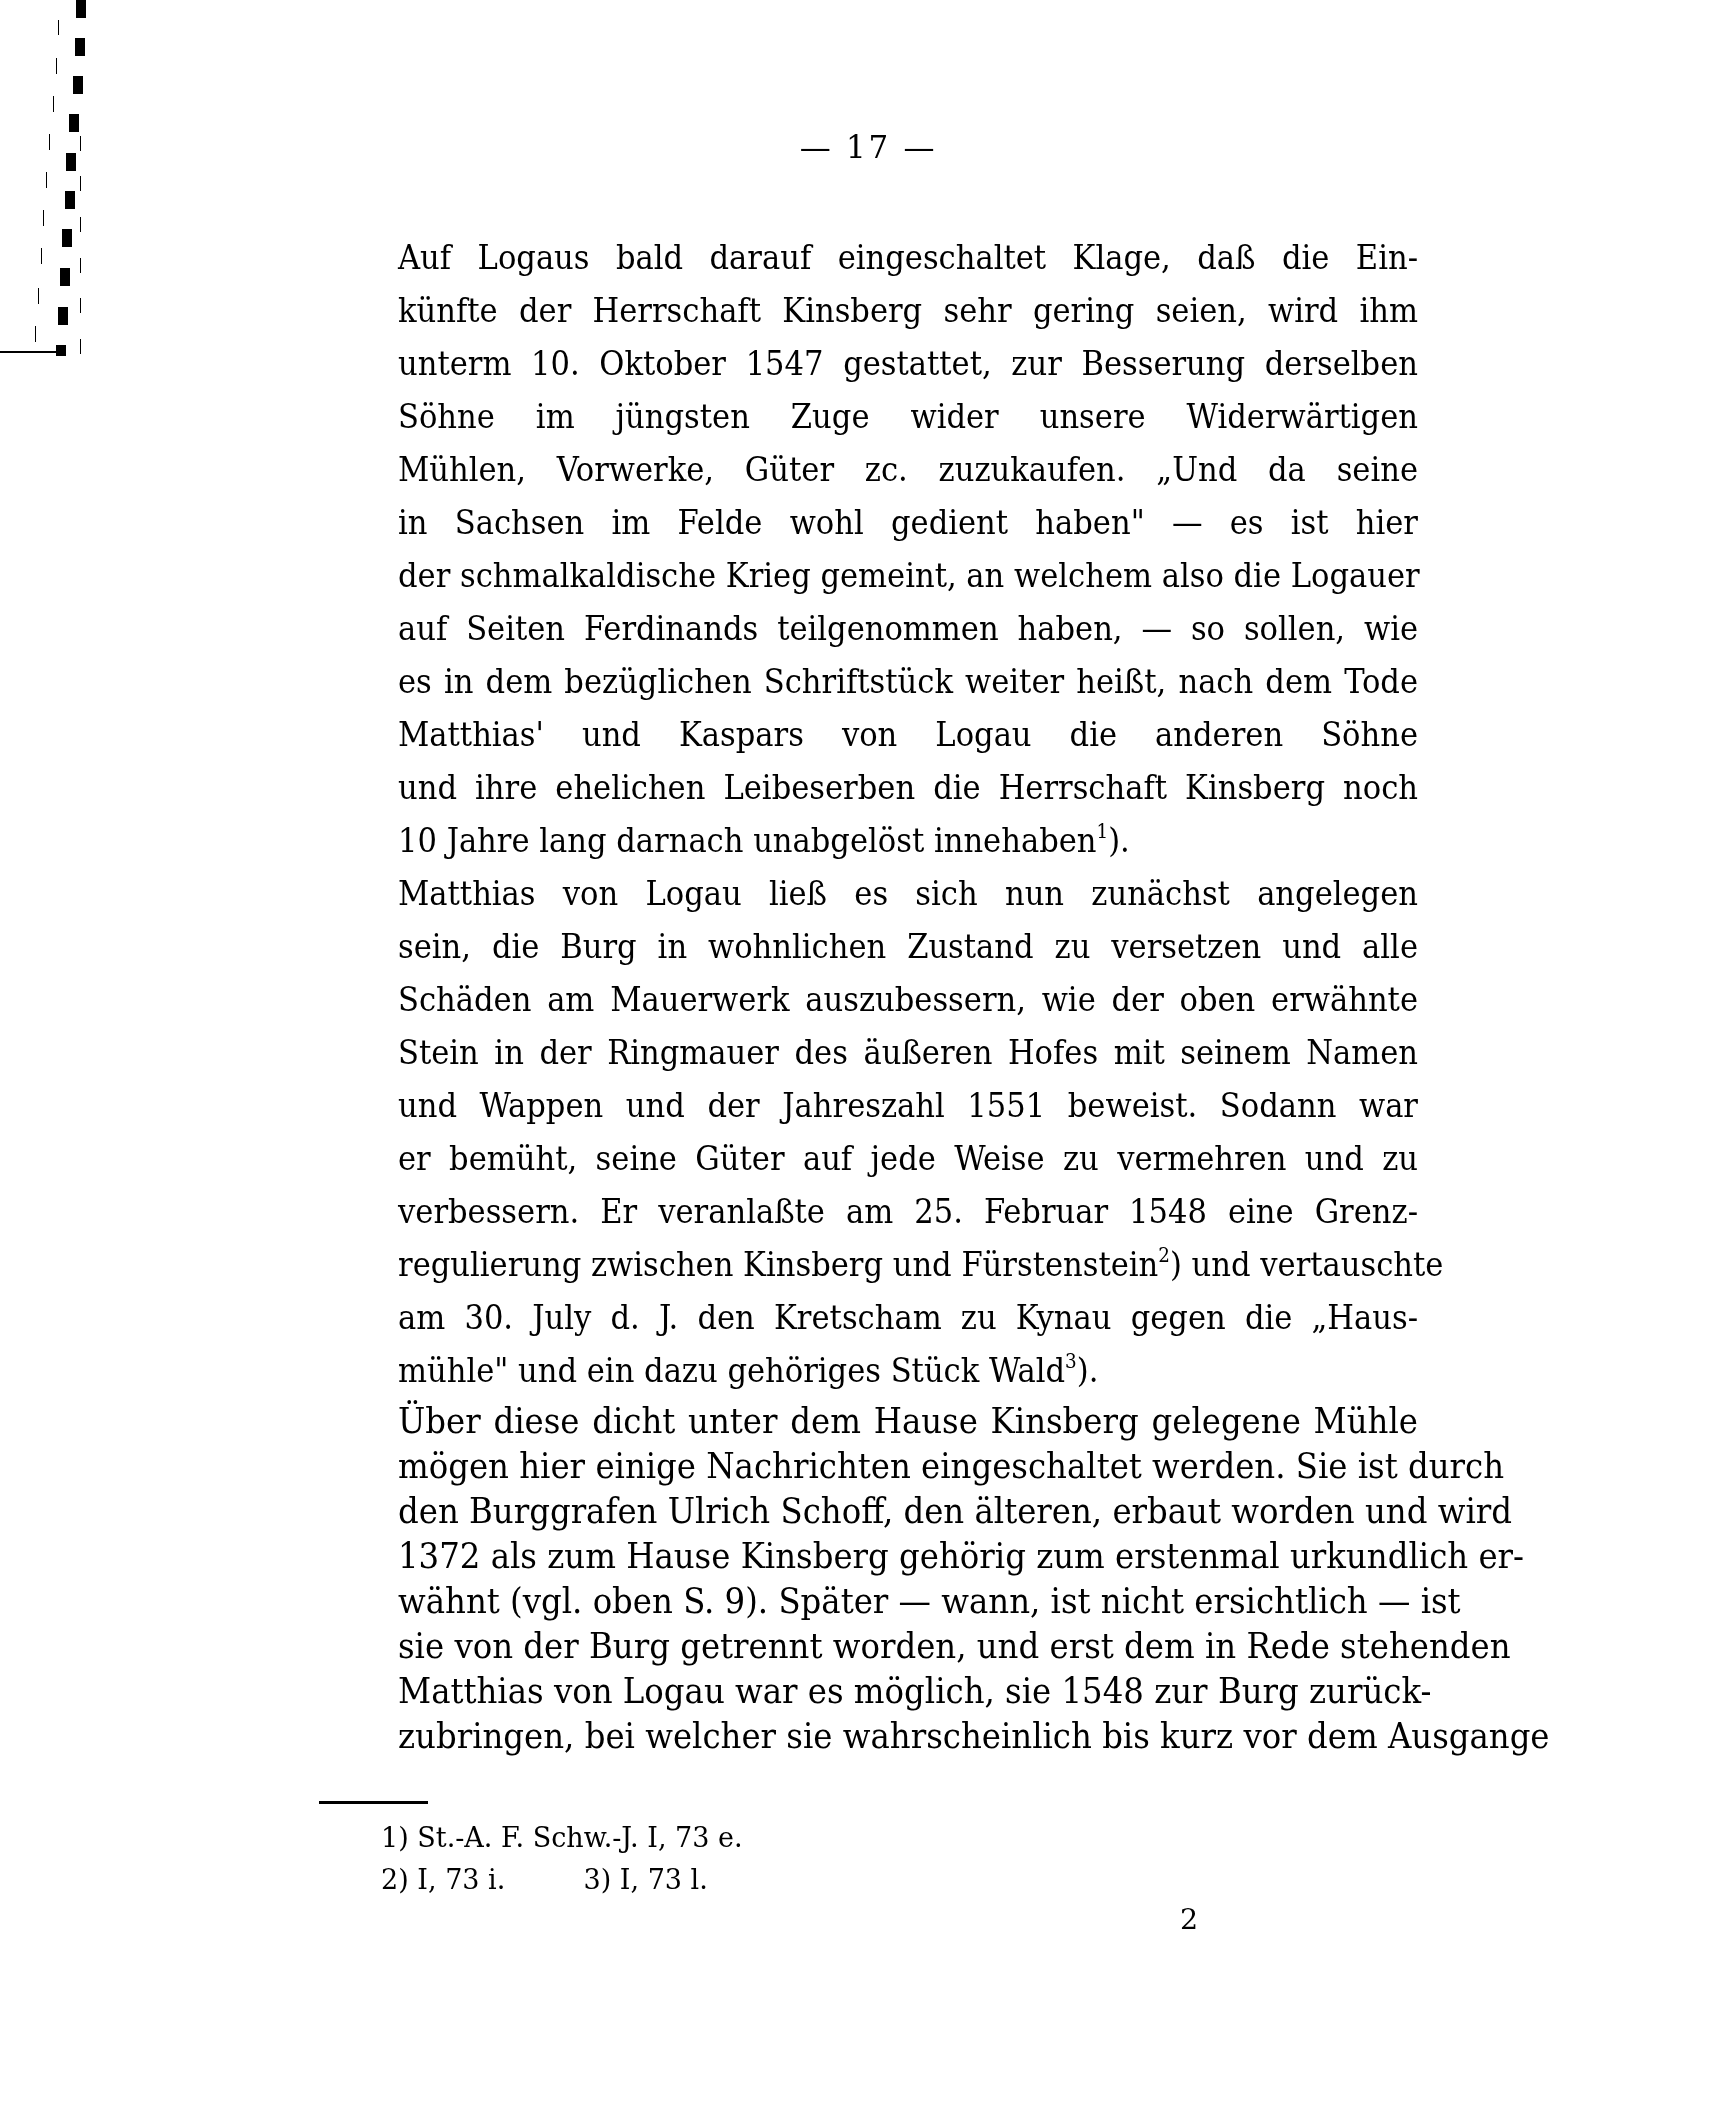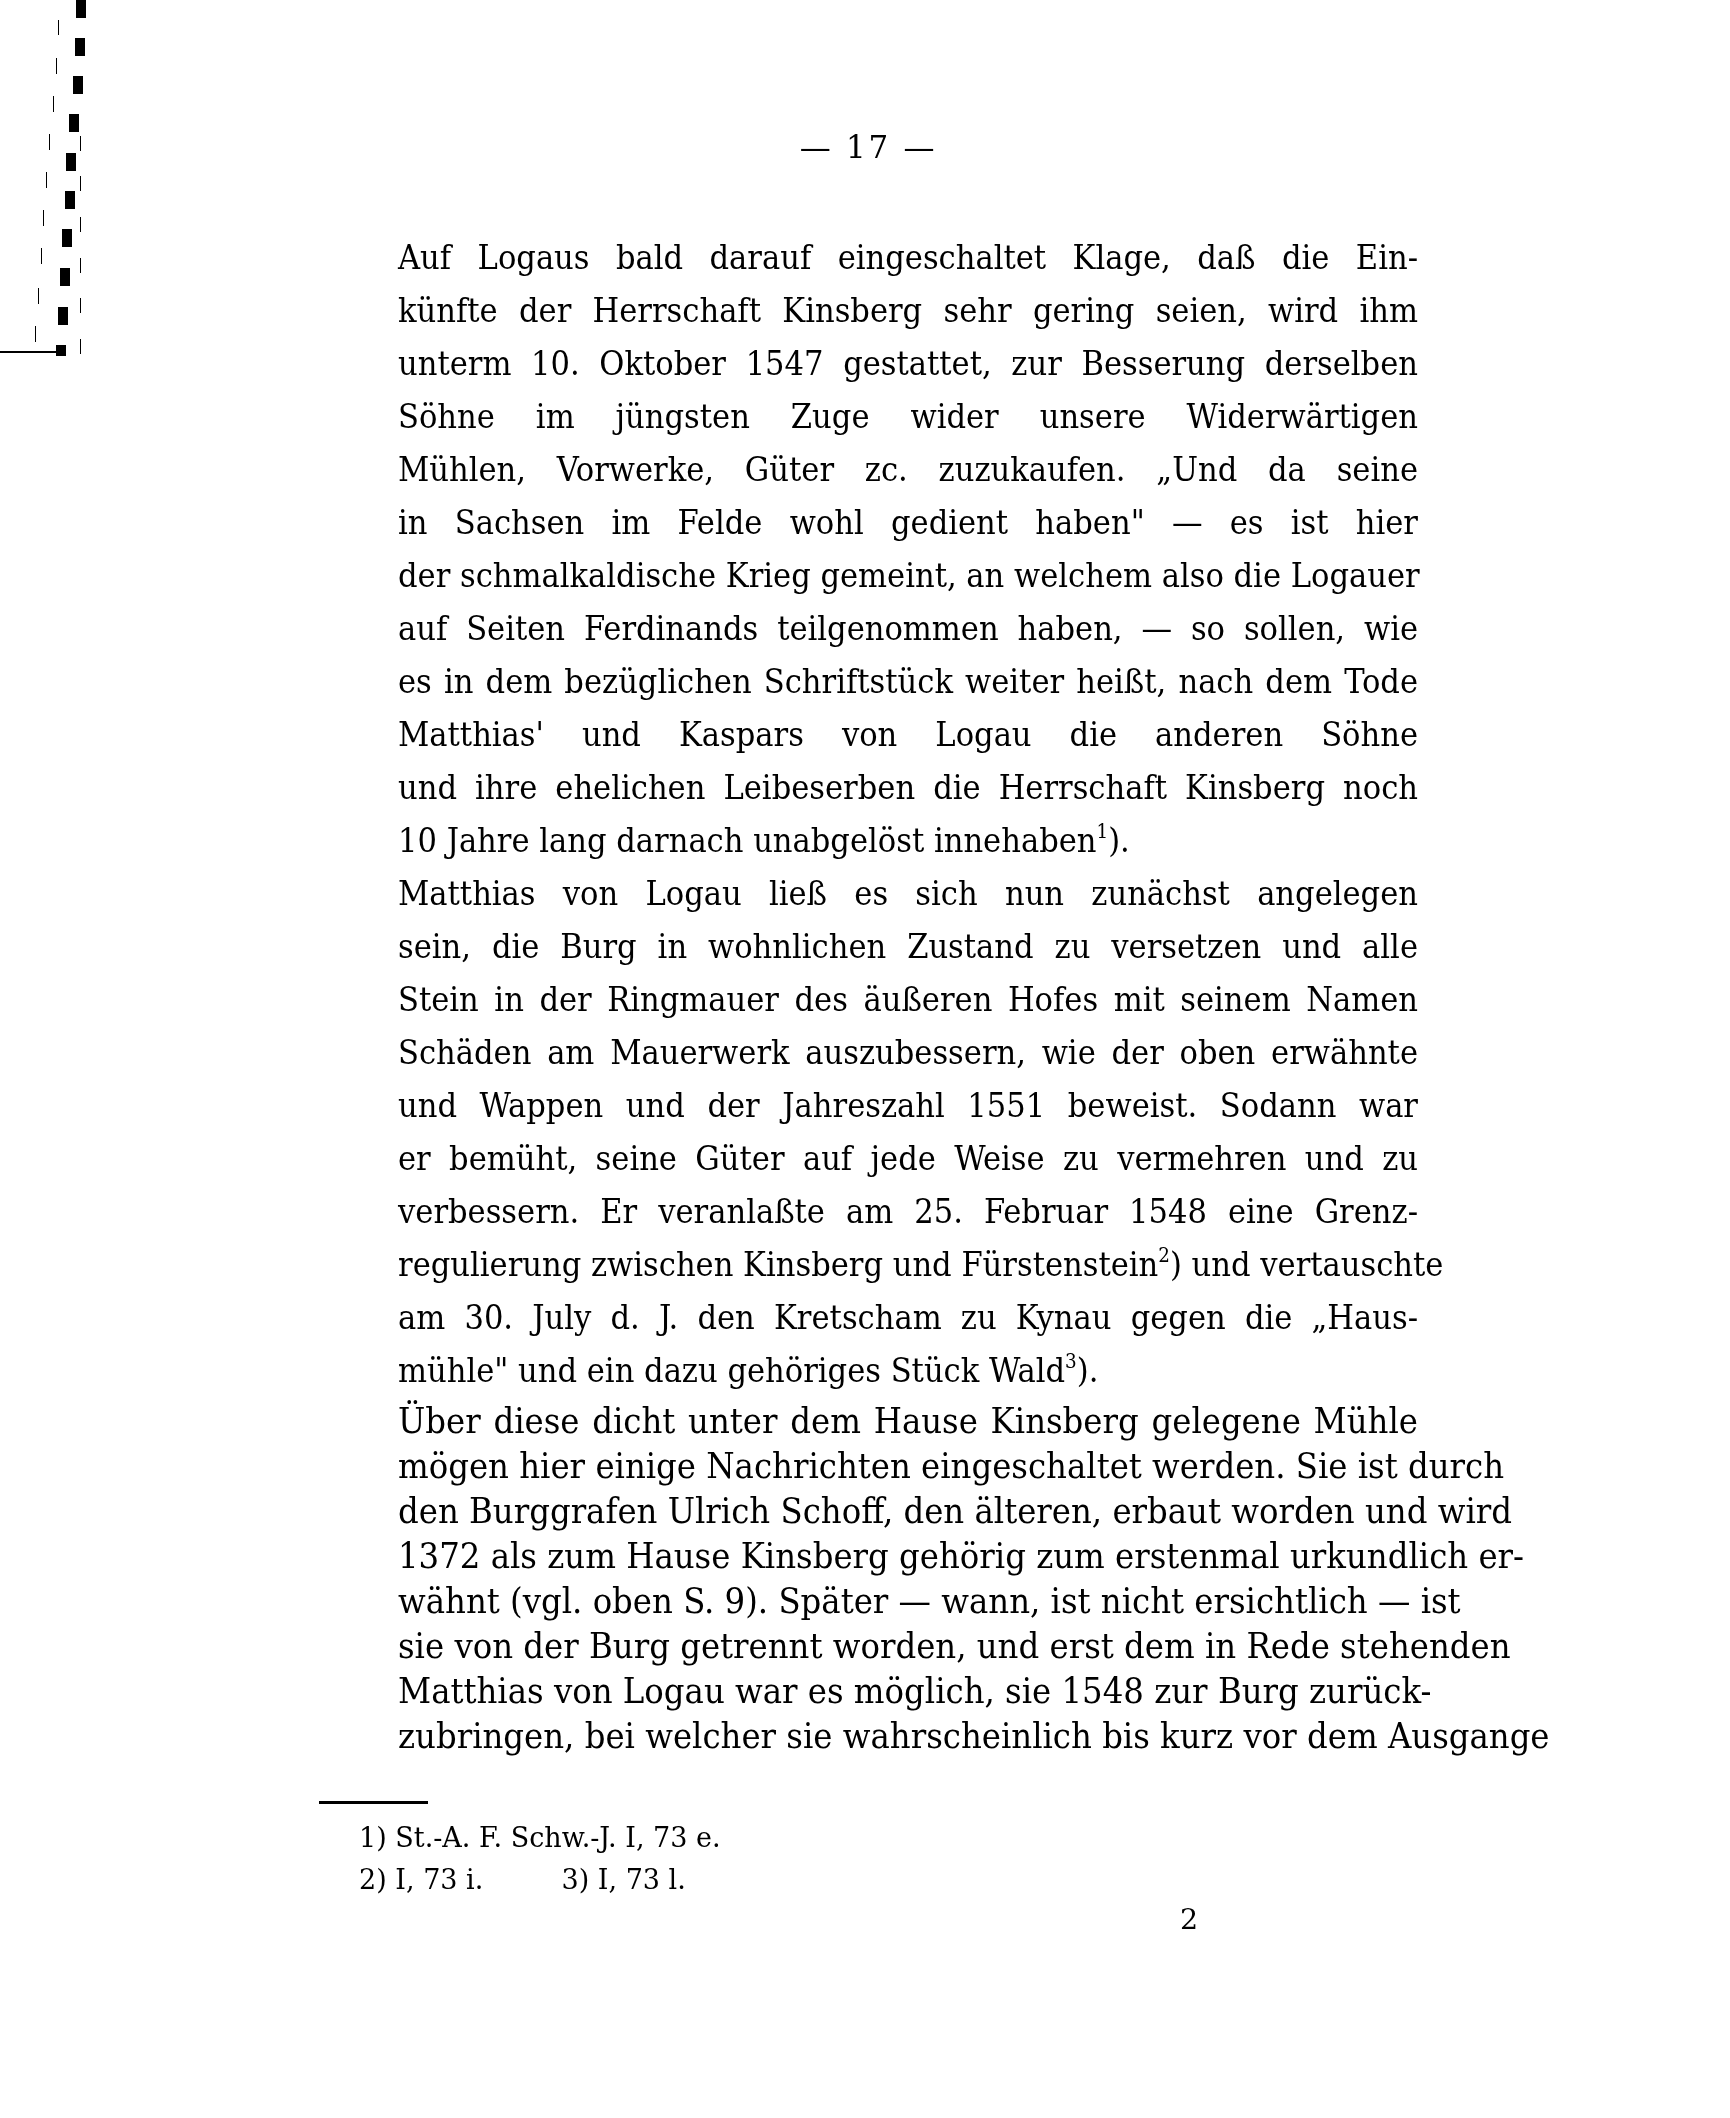--- a/index.html
+++ b/index.html
@@ -90,21 +90,21 @@
     .fn-rule {
       position: absolute;
       left: 0;
       top: 1801px;
       width: 109px;
       height: 2.7px;
       background: #000;
     }
     .footnotes {
       position: absolute;
-      left: 40px;
+      left: 62px;
       top: 1817px;
       font-size: 27px;
       line-height: 42px;
     }
     .footnotes .fn { display: block; white-space: nowrap; }
     .footnotes .gap { display: inline-block; width: 61px; }
     .signature {
       position: absolute;
       left: 861px;
       top: 1903px;
@@ -160,22 +160,22 @@
       <span class="line">auf Seiten Ferdinands teilgenommen haben, — so sollen, wie</span>
       <span class="line">es in dem bezüglichen Schriftstück weiter heißt, nach dem Tode</span>
       <span class="line">Matthias' und Kaspars von Logau die anderen Söhne</span>
       <span class="line">und ihre ehelichen Leibeserben die Herrschaft Kinsberg noch</span>
       <span class="line last"><span>10 Jahre lang darnach unabgelöst innehaben</span><span class="sup">1</span><span>).</span></span>
     </p>
 
     <p class="para indent">
       <span class="line">Matthias von Logau ließ es sich nun zunächst angelegen</span>
       <span class="line">sein, die Burg in wohnlichen Zustand zu versetzen und alle</span>
+      <span class="line">Schäden am Mauerwerk auszubessern, wie der oben erwähnte</span>
       <span class="line">Stein in der Ringmauer des äußeren Hofes mit seinem Namen</span>
-      <span class="line">Schäden am Mauerwerk auszubessern, wie der oben erwähnte</span>
       <span class="line">und Wappen und der Jahreszahl 1551 beweist. Sodann war</span>
       <span class="line">er bemüht, seine Güter auf jede Weise zu vermehren und zu</span>
       <span class="line">verbessern. Er veranlaßte am 25. Februar 1548 eine Grenz-</span>
       <span class="line"><span>regulierung zwischen Kinsberg und Fürstenstein</span><span class="sup">2</span><span>) und vertauschte</span></span>
       <span class="line">am 30. July d. J. den Kretscham zu Kynau gegen die „Haus-</span>
       <span class="line last"><span>mühle" und ein dazu gehöriges Stück Wald</span><span class="sup">3</span><span>).</span></span>
     </p>
 
     <p class="para small indent" style="margin-top:1.4px;">
       <span class="line">Über diese dicht unter dem Hause Kinsberg gelegene Mühle</span>

